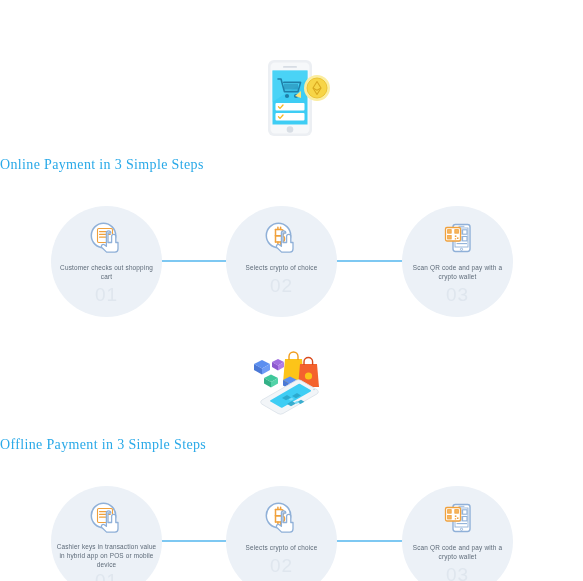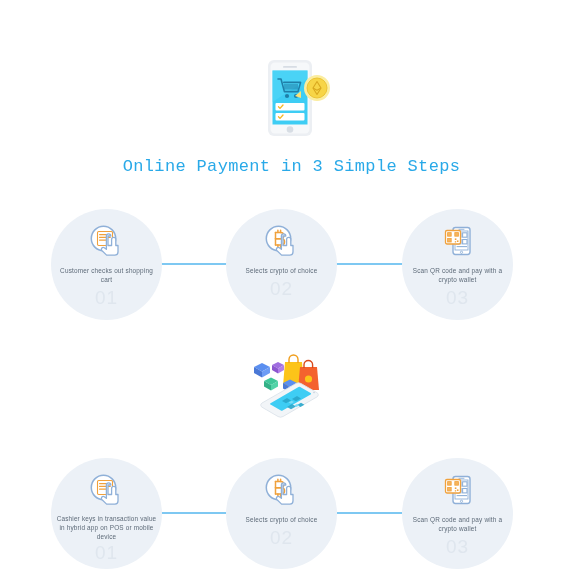--- a/index.html
+++ b/index.html
@@ -26,25 +26,24 @@
     position: relative;
     width: 583px;
   }
   .hero {
     width: 583px;
     display: flex;
     align-items: flex-end;
     justify-content: center;
   }
   .section-title {
-    text-align: center;
     color: #29a9e8;
-    font-size: 17px;
+    font-size: 14px;
     letter-spacing: 0.35px;
-    font-family: Liberation Mono, monospace;
+    font-family: Liberation Serif, serif;
     font-weight: 400;
   }
 
   
   .steps {
     position: relative;
     width: 583px;
     height: 111px;
   }
   .connector {
@@ -258,20 +257,21 @@
           <g fill="#7bdcf6">
             <path d="M46.6 57.4 l3 -1.7 l2.4 1.4 l-3 1.7 z"></path>
             <path d="M52 60.6 l3 -1.7 l2.4 1.4 l-3 1.7 z"></path>
           </g>
 
           <ellipse cx="72" cy="47.5" rx="1.1" ry="0.7" fill="#cfd8e2"></ellipse>
         </g>
       </svg>
     </div>
 
+    <div class="section-title" style="margin-top:15px;">Offline Payment in 3 Simple Steps</div>
 
     <div class="steps" style="margin-top:33px;">
       <div class="connector" style="left:150px; width:116px;"></div>
       <div class="connector" style="left:326px; width:116px;"></div>
 
       <div class="step tight" style="left:51px;">
         <svg class="step-icon" viewBox="0 0 40 38">
           <circle cx="16.5" cy="16.5" r="12.2" fill="#ffffff" stroke="#8fb0d8" stroke-width="1.5"></circle>
           <rect x="10.5" y="9.5" width="15" height="14" rx="1.2" fill="#ffffff" stroke="#f0a13c" stroke-width="1.1"></rect>
           <g stroke="#f0a13c" stroke-width="1.2" stroke-linecap="round">

